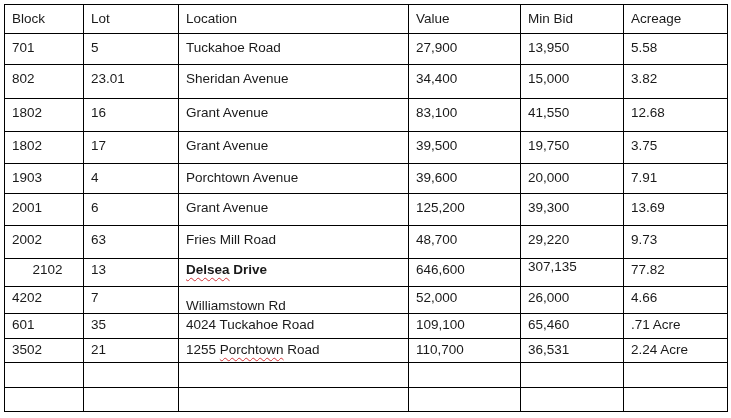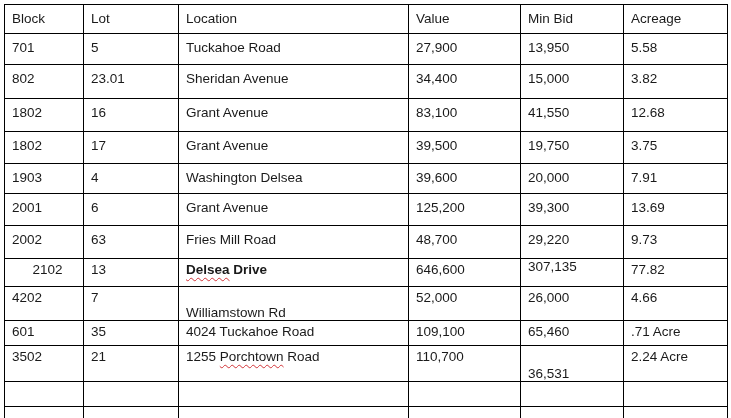--- a/index.html
+++ b/index.html
@@ -58,21 +58,21 @@
         <td>1802</td>
         <td>17</td>
         <td>Grant Avenue</td>
         <td>39,500</td>
         <td>19,750</td>
         <td>3.75</td>
       </tr>
       <tr style="height: 30px;">
         <td>1903</td>
         <td>4</td>
-        <td>Washington Delsea</td>
+        <td>Porchtown Avenue</td>
         <td>39,600</td>
         <td>20,000</td>
         <td>7.91</td>
       </tr>
       <tr style="height: 32px;">
         <td>2001</td>
         <td>6</td>
         <td>Grant Avenue</td>
         <td>125,200</td>
         <td>39,300</td>
@@ -90,39 +90,39 @@
         <td style="padding-top: 3px; text-align: center;">2102</td>
         <td style="padding-top: 3px;">13</td>
         <td style="padding-top: 3px; font-weight: bold;"><span class="spell">Delsea</span> Drive</td>
         <td style="padding-top: 3px;">646,600</td>
         <td style="padding-top: 0;">307,135</td>
         <td style="padding-top: 3px;">77.82</td>
       </tr>
       <tr style="height: 25px;">
         <td style="padding-top: 3px;">4202</td>
         <td style="padding-top: 3px;">7</td>
-        <td style="padding-top: 18px;">Williamstown Rd</td>
+        <td style="padding-top: 11px;">Williamstown Rd</td>
         <td style="padding-top: 3px;">52,000</td>
         <td style="padding-top: 3px;">26,000</td>
         <td style="padding-top: 3px;">4.66</td>
       </tr>
       <tr style="height: 25px;">
         <td style="padding-top: 3px;">601</td>
         <td style="padding-top: 3px;">35</td>
         <td style="padding-top: 3px;">4024 Tuckahoe Road</td>
         <td style="padding-top: 3px;">109,100</td>
         <td style="padding-top: 3px;">65,460</td>
         <td style="padding-top: 3px;">.71 Acre</td>
       </tr>
       <tr style="height: 24px;">
         <td style="padding-top: 3px;">3502</td>
         <td style="padding-top: 3px;">21</td>
         <td style="padding-top: 3px;">1255 <span class="spell">Porchtown</span> Road</td>
         <td style="padding-top: 3px;">110,700</td>
-        <td style="padding-top: 20px;">36,531</td>
+        <td style="padding-top: 3px;">36,531</td>
         <td style="padding-top: 3px;">2.24 Acre</td>
       </tr>
       <tr style="height: 25px;">
         <td style="padding-top: 3px;"></td>
         <td style="padding-top: 3px;"></td>
         <td style="padding-top: 3px;"></td>
         <td style="padding-top: 3px;"></td>
         <td style="padding-top: 3px;"></td>
         <td style="padding-top: 3px;"></td>
       </tr>

